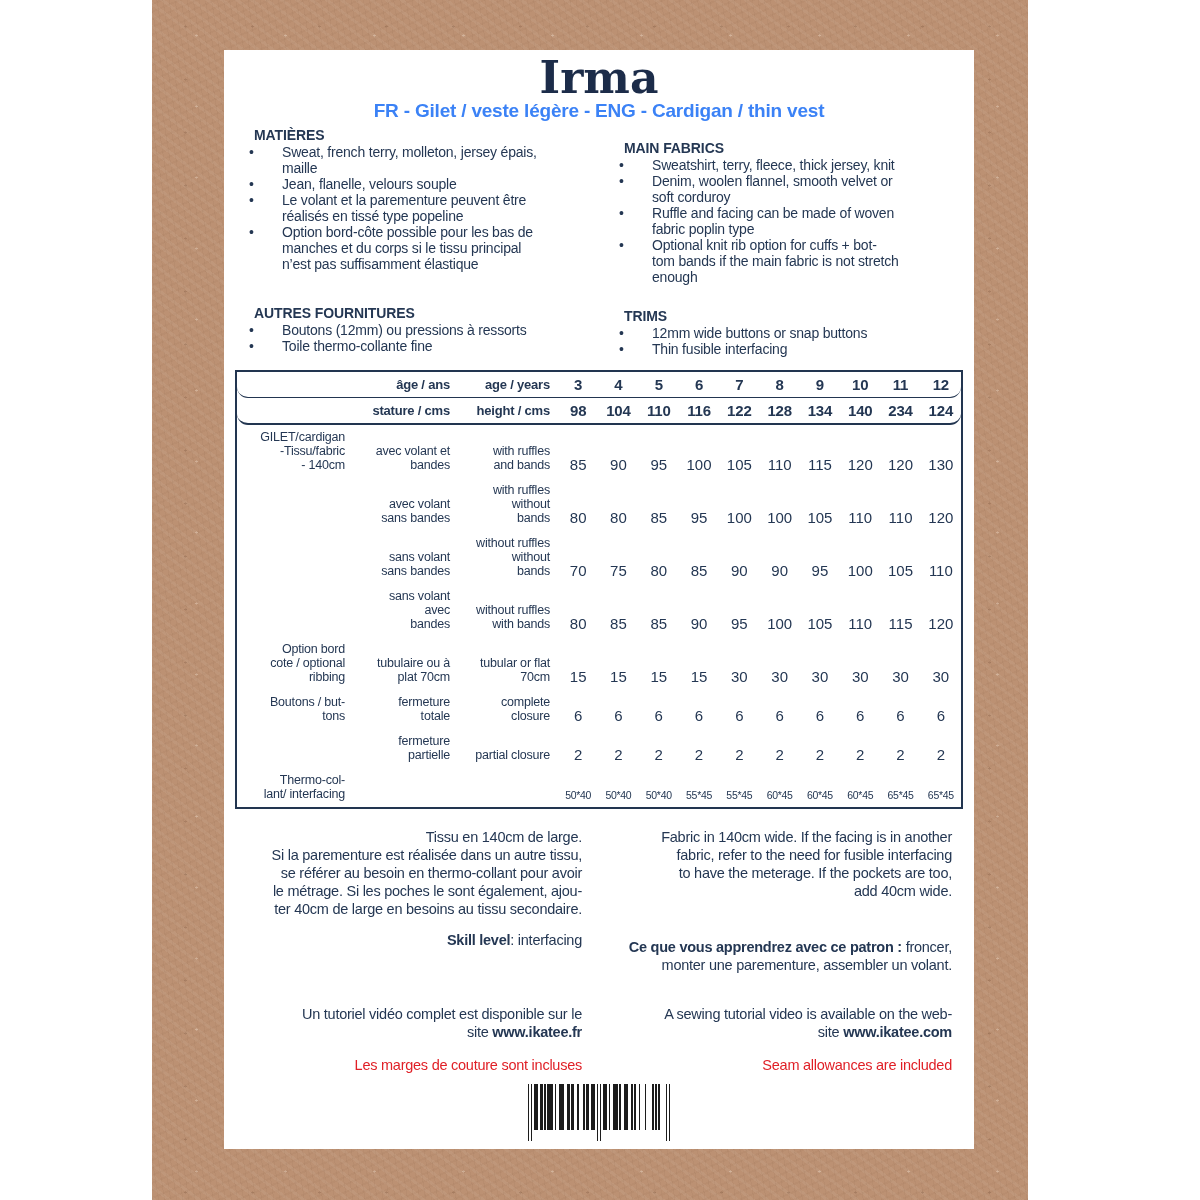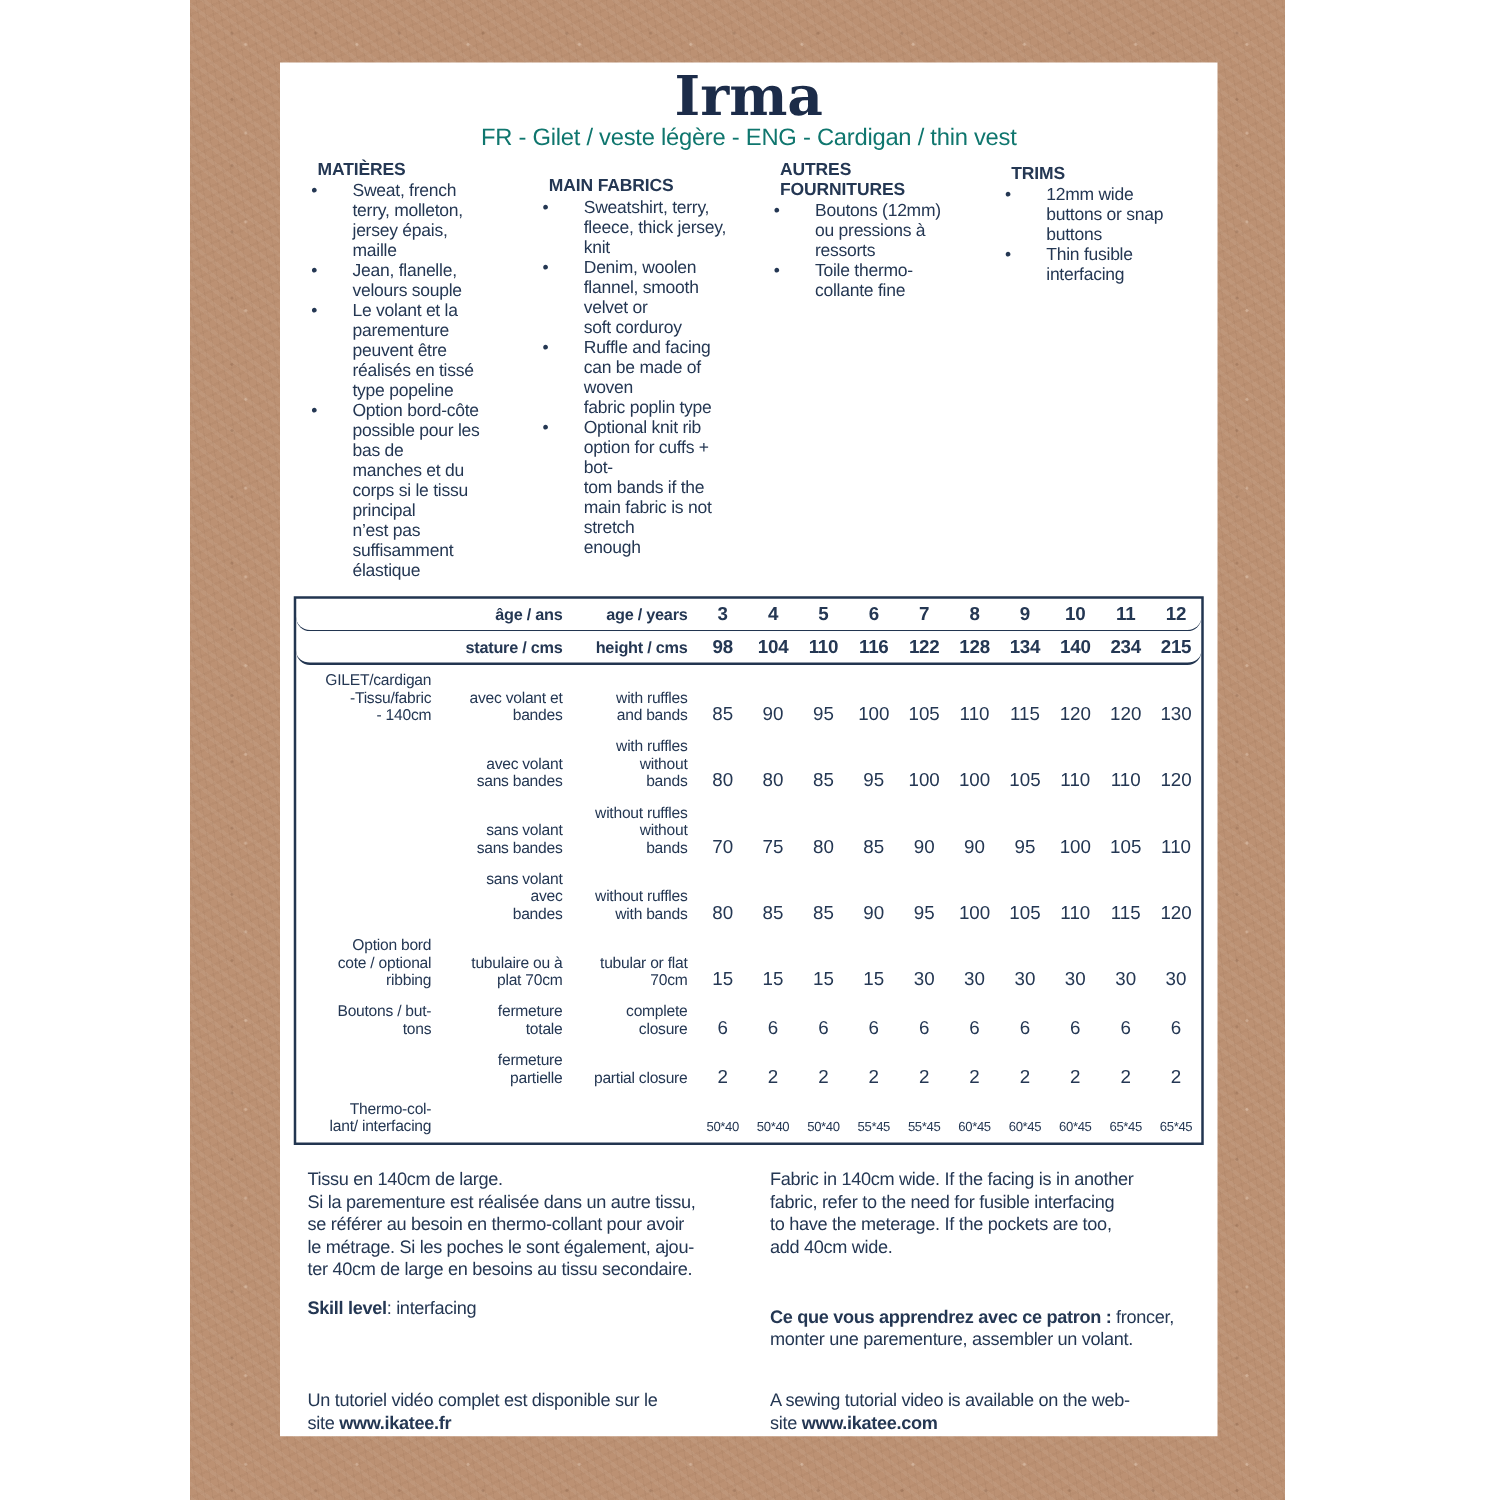--- a/index.html
+++ b/index.html
@@ -11,24 +11,24 @@
       radial-gradient(rgba(96,60,38,.22) 0 1px, transparent 1.6px),
       radial-gradient(rgba(255,244,230,.30) 0 1px, transparent 1.6px),
       repeating-linear-gradient(37deg, rgba(255,255,255,.05) 0 3px, transparent 3px 9px),
       repeating-linear-gradient(-23deg, rgba(122,82,54,.06) 0 2px, transparent 2px 7px),
       repeating-linear-gradient(81deg, rgba(94,62,40,.05) 0 1px, transparent 1px 6px);
     background-size:67px 53px, 89px 71px, auto, auto, auto;}
   .sheet{position:absolute;left:224px;top:50px;width:750px;height:1099px;background:#ffffff;
          padding:4px 11px 0;box-sizing:border-box;overflow:hidden;}
   .title{font-family:"DejaVu Serif","Liberation Serif",serif;font-weight:700;font-size:44px;
          line-height:44px;text-align:center;color:#1c2c49;margin-top:2px;}
-  .subtitle{font-size:19px;line-height:22px;text-align:center;font-weight:400;color:#0f766e;
+  .subtitle{font-size:19px;line-height:22px;text-align:center;font-weight:700;color:#3b82f6;
             letter-spacing:-.2px;}
   
-  .cols{display:grid;grid-template-columns:1fr 1fr 1fr 1fr;column-gap:34px;row-gap:20px;
+  .cols{display:grid;grid-template-columns:1fr 1fr;column-gap:34px;row-gap:20px;
         padding:0 11px;margin-top:5px;}
   .sh{font-weight:700;font-size:14px;letter-spacing:-.1px;margin:0 0 1px 8px;}
   .oset1{margin-top:13px;}
   .oset2{margin-top:3px;}
   .bullet-item{display:flex;font-size:14px;line-height:16px;letter-spacing:-.2px;}
   .bullet-item .dot{flex:0 0 33px;padding-left:3px;}
   .bullet-item .bt{white-space:pre-line;}
   
   .size-table{margin:13px auto 0;width:728px;border:2px solid #223550;box-sizing:border-box;}
   .hrow,.trow{display:grid;grid-template-columns:116px 105px 100px repeat(10,1fr);}
@@ -39,21 +39,21 @@
   .hc.num{font-size:15px;text-align:center;}
   .span2{grid-column:1/3;}
   .r{text-align:right;padding-right:8px;}
   .trow{align-items:end;padding:5px 0 6px;}
   .tcell{font-size:12.5px;line-height:14px;letter-spacing:-.2px;white-space:pre-line;
          text-align:right;padding-right:8px;}
   .tcell.val{font-size:15px;line-height:15px;text-align:center;padding-right:0;letter-spacing:0;}
   .tcell.val.small{font-size:10.5px;line-height:12px;letter-spacing:-.3px;}
   .tcell.group{align-self:start;}
   
-  .bottom{display:grid;grid-template-columns:1fr 1fr;column-gap:34px;padding:0 11px;margin-top:19px;}
+  .bottom{display:grid;grid-template-columns:1fr 1fr;column-gap:34px;padding:0 11px;margin-top:19px;text-align:right;}
   .pl{white-space:pre-line;font-size:14.5px;line-height:18px;letter-spacing:-.25px;}
   .b{font-weight:700;}
   .m-skill{margin-top:13px;}
   .m-learn{margin-top:20px;}
   .m-tuto{margin-top:31px;}
   .m-seam{margin-top:15px;color:#e01f26;}
   
   .barcode{position:relative;width:143px;height:64px;margin:10px auto 0;}
   .bars{position:absolute;left:0;top:0;width:143px;height:58px;}
   .bar{position:absolute;top:0;width:1.6px;height:46px;background:#1c1c1c;}
@@ -168,21 +168,21 @@
         <div class="hc r">height / cms</div>
         <div class="hc num">98</div>
         <div class="hc num">104</div>
         <div class="hc num">110</div>
         <div class="hc num">116</div>
         <div class="hc num">122</div>
         <div class="hc num">128</div>
         <div class="hc num">134</div>
         <div class="hc num">140</div>
         <div class="hc num">234</div>
-        <div class="hc num">215</div>
+        <div class="hc num">124</div>
       </div>
       <div id="tbody">
           <div class="trow">
             <div class="tcell group">GILET/cardigan
 -Tissu/fabric
 - 140cm</div>
             <div class="tcell fr">avec volant et
 bandes</div>
             <div class="tcell en">with ruffles
 and bands</div>

